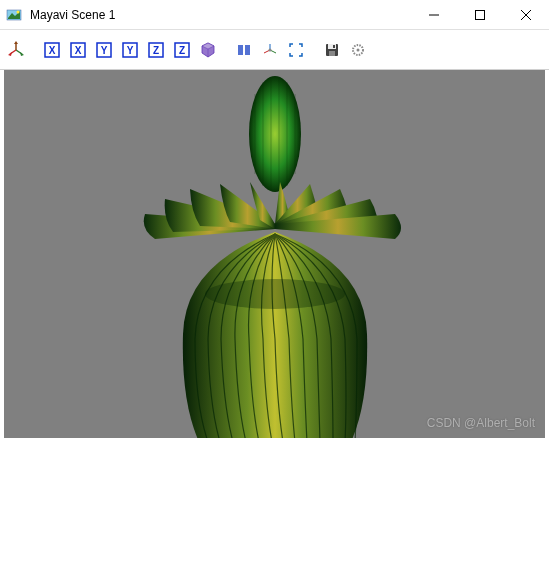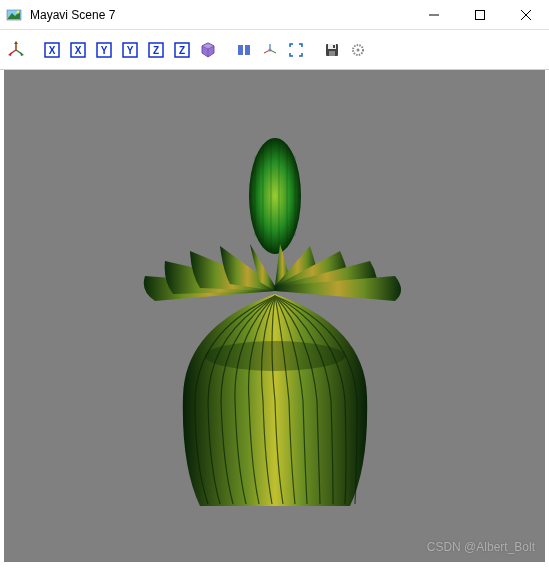--- a/index.html
+++ b/index.html
@@ -5,36 +5,36 @@
     * { margin: 0; padding: 0; box-sizing: border-box; }
     body { width: 549px; height: 573px; font-family: "Segoe UI", sans-serif; background: #fff; overflow: hidden; position: relative; }
     .titlebar { height: 30px; display: flex; align-items: center; background: #fff; border-bottom: 1px solid #e0e0e0; }
     .titlebar-icon { width: 16px; height: 16px; margin: 0 6px; display: flex; align-items: center; justify-content: center; }
     .titlebar-text { flex: 1; font-size: 12px; color: #000; padding-left: 2px; }
     .win-btn { width: 46px; height: 30px; display: flex; align-items: center; justify-content: center; color: #000; }
     .toolbar { height: 40px; background: #fff; display: flex; align-items: center; padding: 0 4px; border-bottom: 1px solid #d0d0d0; gap: 2px; }
     .tool-btn { width: 24px; height: 24px; display: flex; align-items: center; justify-content: center; cursor: pointer; border-radius: 2px; }
     .tool-sep { width: 8px; }
     .axis-label { font-size: 10px; font-weight: bold; fill: #1030d0; font-family: sans-serif; }
-    .viewport { width: 541px; height: 492px; margin: 0 4px 4px 4px; background: #808080; position: relative; overflow: hidden; }
+    .viewport { width: 541px; height: 368px; margin: 0 4px 4px 4px; background: #808080; position: relative; overflow: hidden; }
     .render { position: absolute; left: 50%; top: 50%; transform: translate(-50%, -50%); }
     .watermark { position: absolute; bottom: 8px; right: 10px; font-size: 12px; color: #b0b0b0; text-shadow: 0 0 2px #606060; font-family: sans-serif; }
   </style>
 </head>
 <body>
 
 <div class="titlebar">
   <div class="titlebar-icon">
     <svg width="16" height="16" viewBox="0 0 16 16">
       <rect x="1" y="3" width="14" height="10" fill="#87ceeb" stroke="#4060a0" stroke-width="0.5"></rect>
       <polygon points="2,11 6,6 9,9 14,4 14,12 2,12" fill="#2e7d32"></polygon>
       <circle cx="12" cy="5" r="1.5" fill="#ffeb3b"></circle>
     </svg>
   </div>
-  <div class="titlebar-text">Mayavi Scene 7</div>
+  <div class="titlebar-text">Mayavi Scene 1</div>
   <div class="win-btn">
     <svg width="10" height="10" viewBox="0 0 10 10">
         <line x1="0" y1="5" x2="10" y2="5" stroke="currentColor" stroke-width="1"></line>
       </svg>
   </div>
   <div class="win-btn">
     <svg width="10" height="10" viewBox="0 0 10 10">
         <rect x="0.5" y="0.5" width="9" height="9" fill="none" stroke="currentColor" stroke-width="1"></rect>
       </svg>
   </div>

